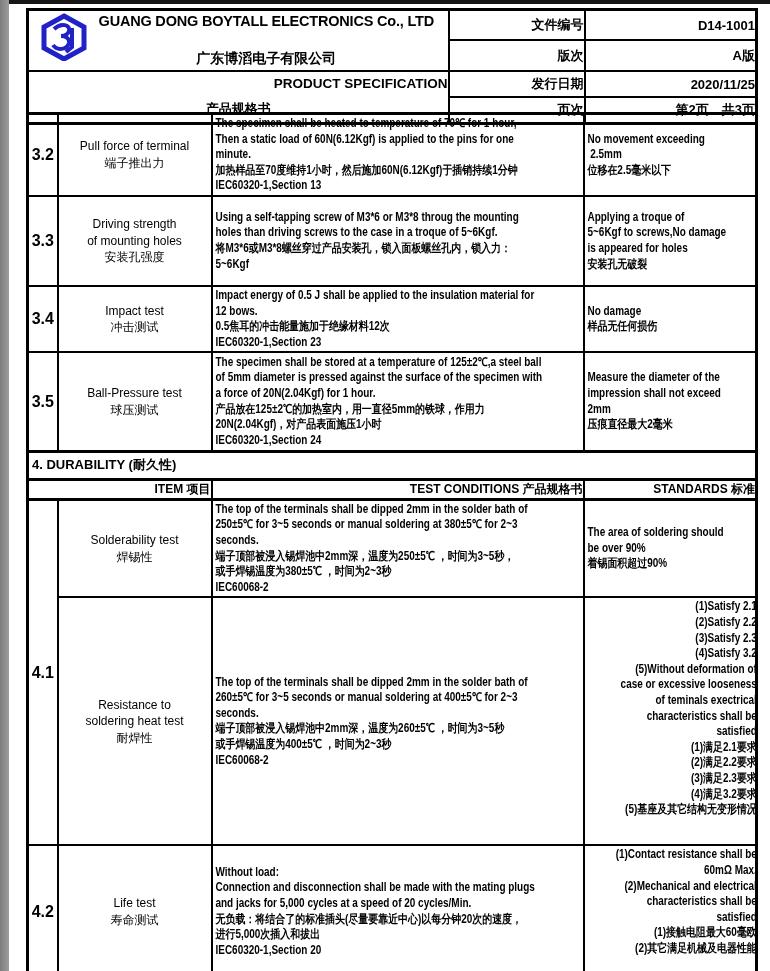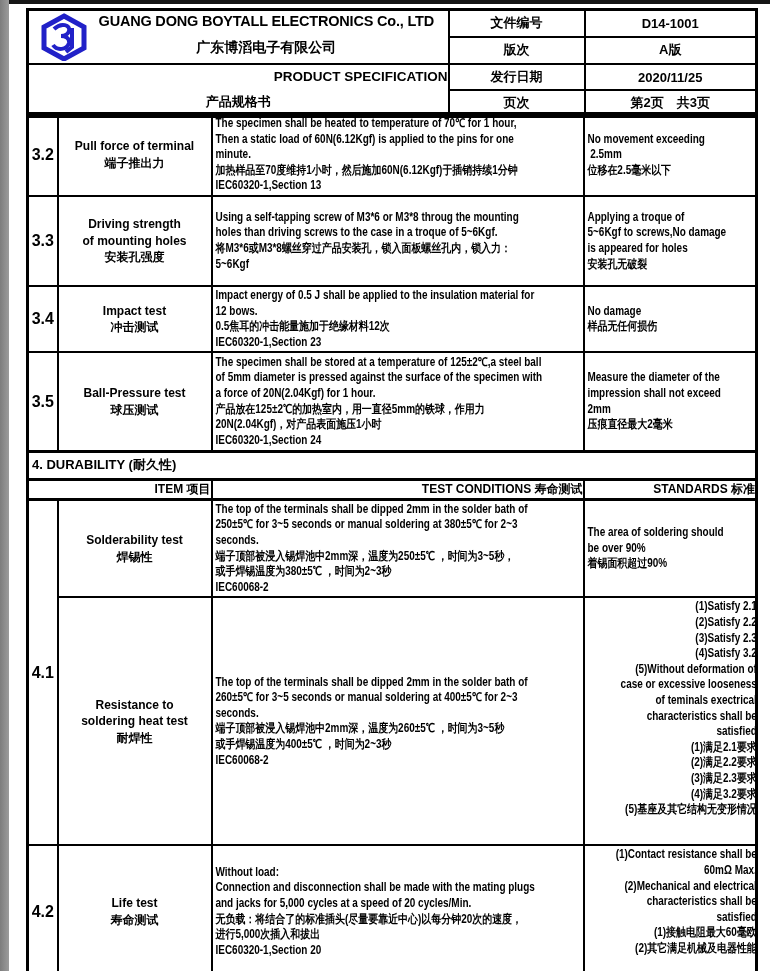--- a/index.html
+++ b/index.html
@@ -17,29 +17,29 @@
   .hdr-table { top:8px; width:729px; }
   .main-table { top:112px; width:729px; }
 
   
   .hdr-table td { height:26px; }
   .company-cell { padding:2px 4px; }
   .company-wrap { display:flex; align-items:flex-start; }
   .logo-box { width:50px; height:48px; flex:0 0 50px; margin-left:6px; }
   .company-text { flex:1; text-align:center; }
   .company-en { font-size:14.5px; font-weight:700; letter-spacing:-0.2px; }
-  .company-cn { font-size:14px; font-weight:700; margin-top:10px; }
+  .company-cn { font-size:14px; font-weight:700; margin-top:21px; }
   .title-cell { text-align:center; }
   .title-en { font-size:13.5px; font-weight:700;text-align:right; }
   .title-cn { font-size:13px; font-weight:700; margin-top:9px; }
-  .hlabel, .hvalue { text-align:center; font-size:13px; font-weight:700; }
+  .hlabel, .hvalue { text-align:right; font-size:13px; font-weight:700; }
 
   
   .num { text-align:center; font-size:16px; font-weight:700; }
-  .item-text { white-space:pre-line; text-align:center; font-size:12px; font-weight:700; line-height:16.5px; }
+  .item-text { white-space:pre-line; text-align:center; font-size:12px; font-weight:400; line-height:16.5px; }
   .cond-cell, .std-cell { vertical-align:middle; }
   .top-align { vertical-align:top;text-align:right; }
   .cond-text {
     white-space:pre; font-size:12px; font-weight:700; line-height:15.6px;
     width:442px; transform:scaleX(0.83); transform-origin:0 50%; padding:1px 3px;
   }
   .std-text {
     white-space:pre; font-size:12px; font-weight:700; line-height:15.6px;
     width:204px; transform:scaleX(0.83); transform-origin:0 50%; padding:1px 3px;
   }
@@ -189,21 +189,21 @@
 压痕直径最大2毫米</div>
           </td>
     </tr>
 
     <tr style="height:28px">
       <td colspan="4" class="band-cell">4. DURABILITY (耐久性)</td>
     </tr>
 
     <tr style="height:19px">
       <td colspan="2" class="colhead-cell">ITEM 项目</td>
-      <td class="colhead-cell">TEST CONDITIONS 寿命测试</td>
+      <td class="colhead-cell">TEST CONDITIONS 产品规格书</td>
       <td class="colhead-cell">STANDARDS 标准</td>
     </tr>
 
     <tr style="height:89px">
       <td rowspan="2" class="num">4.1</td>
       <td>
             <div class="item-text">Solderability test
 焊锡性</div>
           </td>
       <td class="cond-cell">

